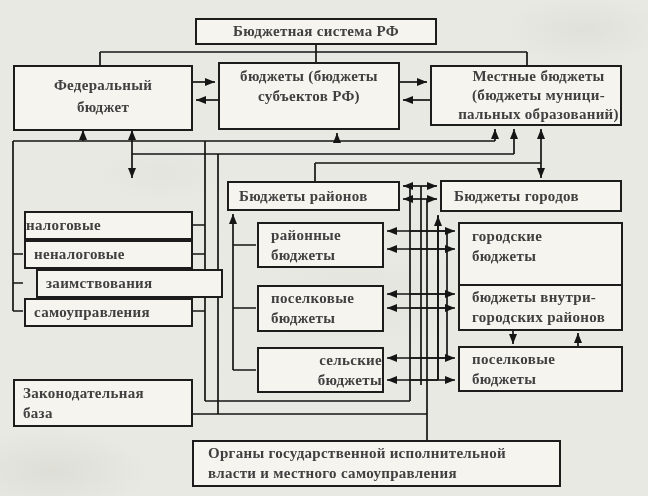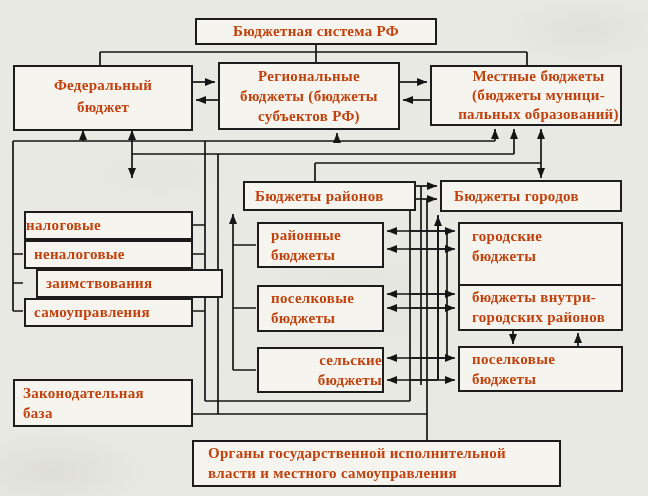--- a/index.html
+++ b/index.html
@@ -9,21 +9,21 @@
     background-image:
       radial-gradient(140px 60px at 8% 95%, rgba(120,125,110,.10), rgba(0,0,0,0) 70%),
       radial-gradient(120px 50px at 90% 6%, rgba(120,125,110,.08), rgba(0,0,0,0) 70%),
       radial-gradient(160px 70px at 55% 60%, rgba(130,135,120,.05), rgba(0,0,0,0) 70%),
       radial-gradient(100px 40px at 25% 35%, rgba(130,135,120,.05), rgba(0,0,0,0) 70%);
     font-family:"Liberation Serif","DejaVu Serif",serif;
   }
   #wires{position:absolute;left:0;top:0;z-index:1;}
   .box{
     position:absolute;z-index:2;box-sizing:border-box;
-    background:#f5f4ee;border:2px solid #1c1c1c;color:#c2410c;
+    background:#f5f4ee;border:2px solid #1c1c1c;color:#404040;
     font-size:15px;font-weight:600;letter-spacing:.3px;line-height:21px;
   }
   .box .ln{display:block;white-space:nowrap;}
   .c{text-align:center;}
 </style>
 </head>
 <body>
 
 <div id="stage">
 
@@ -113,21 +113,20 @@
   <div class="box c" style="left:195px;top:18px;width:242px;height:27px;line-height:23px;">
     <span class="ln">Бюджетная система РФ</span>
   </div>
 
   <div class="box c" style="left:13px;top:65px;width:180px;height:66px;padding-top:7px;line-height:22px;">
     <span class="ln">Федеральный</span>
     <span class="ln">бюджет</span>
   </div>
 
   <div class="box c" style="left:218px;top:62px;width:182px;height:68px;padding-top:2px;line-height:20px;">
-    <span class="ln">Региональные</span>
     <span class="ln">бюджеты (бюджеты</span>
     <span class="ln">субъектов РФ)</span>
   </div>
 
   <div class="box c" style="left:430px;top:65px;width:192px;height:61px;padding-top:0px;line-height:19px;padding-left:25px;">
     <span class="ln">Местные бюджеты</span>
     <span class="ln">(бюджеты муници-</span>
     <span class="ln">пальных образований)</span>
   </div>
 
@@ -137,21 +136,21 @@
   <div class="box" style="left:24px;top:240px;width:169px;height:29px;line-height:25px;padding-left:8px;">
     <span class="ln">неналоговые</span>
   </div>
   <div class="box" style="left:36px;top:269px;width:187px;height:29px;line-height:25px;padding-left:8px;">
     <span class="ln">заимствования</span>
   </div>
   <div class="box" style="left:24px;top:298px;width:169px;height:29px;line-height:25px;padding-left:8px;">
     <span class="ln">самоуправления</span>
   </div>
 
-  <div class="box" style="left:227px;top:181px;width:173px;height:30px;line-height:26px;padding-left:10px;margin-left:16px;">
+  <div class="box" style="left:227px;top:181px;width:173px;height:30px;line-height:26px;padding-left:10px;">
     <span class="ln">Бюджеты районов</span>
   </div>
   <div class="box" style="left:257px;top:222px;width:127px;height:46px;padding:1px 0 0 12px;line-height:20px;">
     <span class="ln">районные</span>
     <span class="ln">бюджеты</span>
   </div>
   <div class="box" style="left:257px;top:285px;width:127px;height:47px;padding:1px 0 0 12px;line-height:20px;">
     <span class="ln">поселковые</span>
     <span class="ln">бюджеты</span>
   </div>

